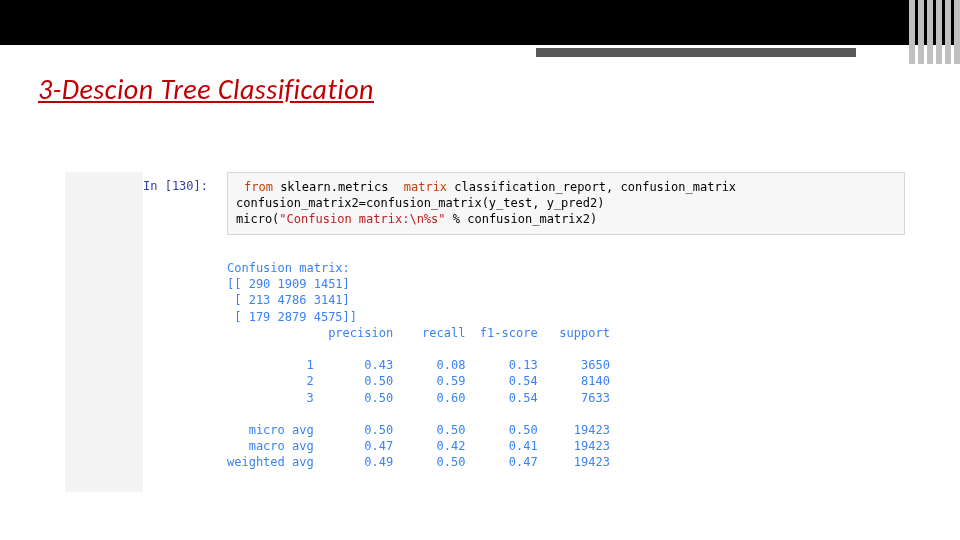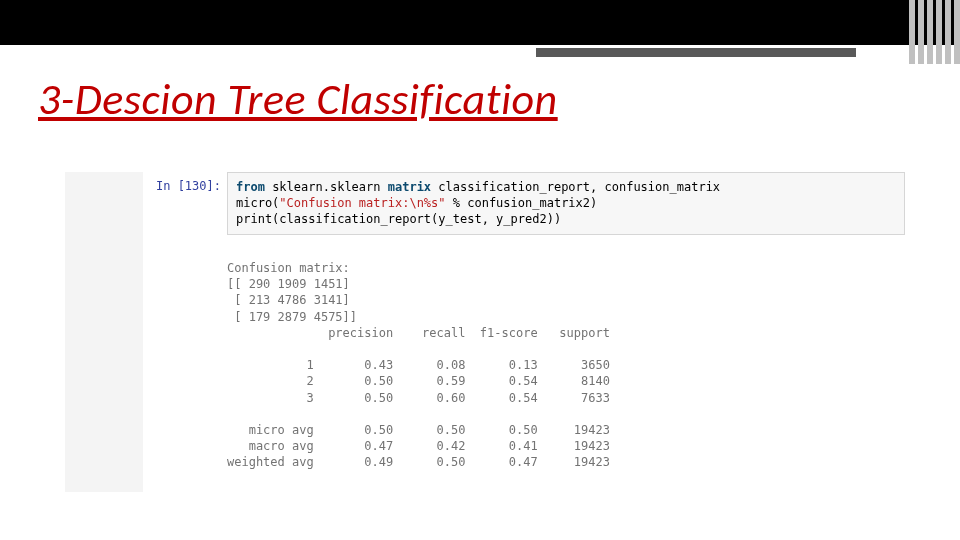--- a/index.html
+++ b/index.html
@@ -42,21 +42,21 @@
     top: 48px;
     left: 536px;
     width: 320px;
     height: 9px;
     background: #595959;
   }
   .title {
     position: absolute;
     top: 72px;
     left: 38px;
-    font-size: 44px;
+    font-size: 28px;
     font-style: italic;
     color: #c00000;
     text-decoration: underline;
     text-decoration-color: #c00000;
     font-family: Calibri, Candara, Segoe, "Segoe UI", Optima, Arial, sans-serif;
     letter-spacing: 0.5px;
   }
   .notebook {
     position: absolute;
     top: 172px;
@@ -73,42 +73,41 @@
     left: 0;
     width: 78px;
     height: 320px;
     background: #f4f4f4;
   }
   .prompt {
     position: absolute;
     left: 78px;
     top: 6px;
     width: 78px;
-    text-align: right;
     color: #303f9f;
     padding-right: 6px;
   }
   .code-cell {
     position: absolute;
     left: 162px;
     top: 0;
     width: 660px;
     border: 1px solid #d6d6d6;
     background: #f7f7f7;
     padding: 6px 8px;
   }
-  .c-kw { color: #0c4a6e; font-weight: bold; }
+  .c-kw { color: #c2410c; font-weight: normal; margin-left: 8px; }
   .c-str { color: #ba2121; }
   .code-line { white-space: pre; }
   .output {
     position: absolute;
     left: 162px;
     top: 88px;
     white-space: pre;
-    color: #737373;
+    color: #3b82f6;
   }
 </style>
 </head>
 <body>
 
 <div class="slide">
   <div class="top-black"></div>
   <div class="top-dark-stripe"></div>
   <div class="top-grey-vlines">
     <div></div>
@@ -119,23 +118,23 @@
       <div></div>
   </div>
 
   <div class="title">3-Descion Tree Classification</div>
 
   <div class="notebook">
     <div class="margin-col"></div>
     <div class="prompt">In [130]:</div>
 
     <div class="code-cell">
-      <div class="code-line"><span class="c-kw">from</span><span> sklearn.sklearn </span><span class="c-kw">matrix</span><span> classification_report, confusion_matrix</span></div>
+      <div class="code-line"><span class="c-kw">from</span><span> sklearn.metrics </span><span class="c-kw">matrix</span><span> classification_report, confusion_matrix</span></div>
+      <div class="code-line">confusion_matrix2=confusion_matrix(y_test, y_pred2)</div>
       <div class="code-line"><span>micro(</span><span class="c-str">"Confusion matrix:\n%s"</span><span> % confusion_matrix2)</span></div>
-      <div class="code-line">print(classification_report(y_test, y_pred2))</div>
     </div>
 
     <div class="output">Confusion matrix:
 [[ 290 1909 1451]
  [ 213 4786 3141]
  [ 179 2879 4575]]
               precision    recall  f1-score   support
 
            1       0.43      0.08      0.13      3650
            2       0.50      0.59      0.54      8140

